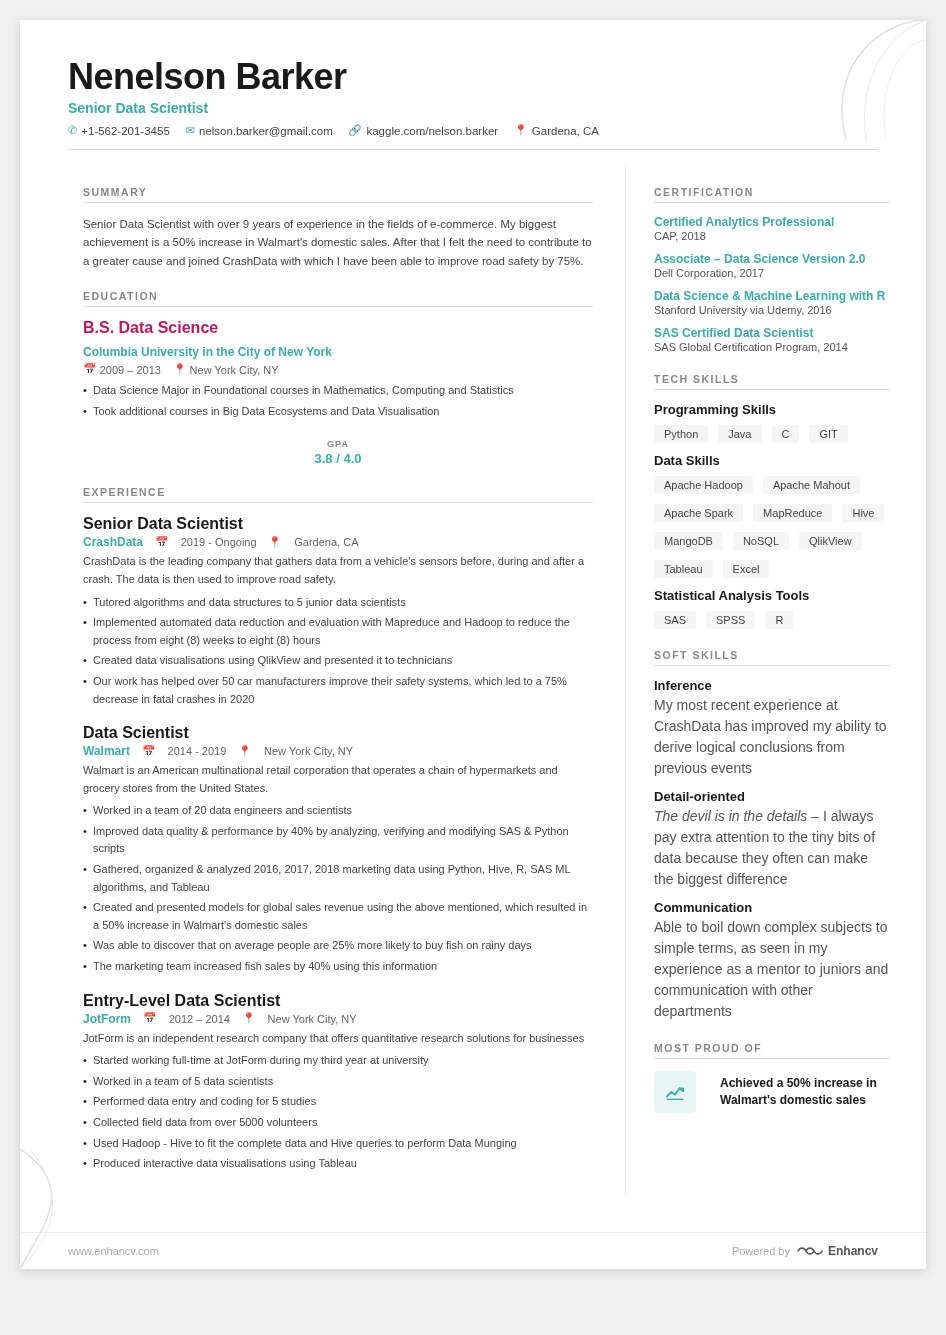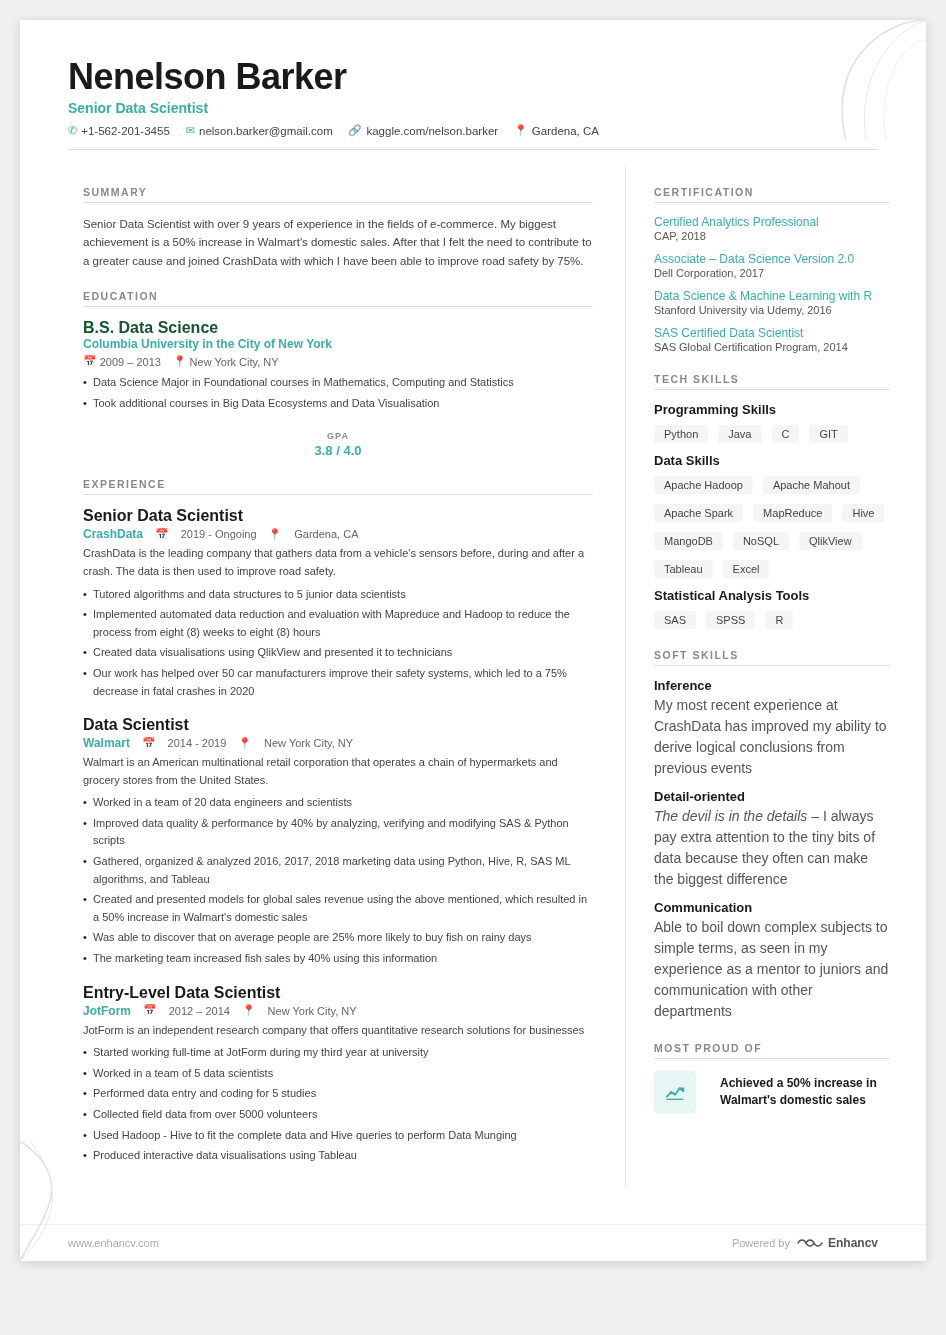--- a/index.html
+++ b/index.html
@@ -106,22 +106,22 @@
     .summary-text {
       font-size: 11.5px;
       color: #444;
       line-height: 1.6;
     }
 
     
     .edu-degree {
       font-size: 16px;
       font-weight: 700;
-      color: #14532d;
-      margin-bottom: 0;
+      color: #be185d;
+      margin-bottom: 8px;
     }
     .edu-school {
       font-size: 12px;
       color: #3aada8;
       font-weight: 600;
       margin-bottom: 4px;
     }
     .edu-meta {
       display: flex;
       align-items: center;
@@ -221,21 +221,21 @@
       position: absolute;
       left: 0;
       color: #1a1a1a;
     }
     .exp-block { margin-bottom: 16px; }
     .exp-block:last-child { margin-bottom: 0; }
 
     
     .cert-name {
       font-size: 12px;
-      font-weight: 400;
+      font-weight: 700;
       color: #3aada8;
       margin-bottom: 1px;
     }
     .cert-detail {
       font-size: 11px;
       color: #555;
       margin-bottom: 10px;
     }
 
     

